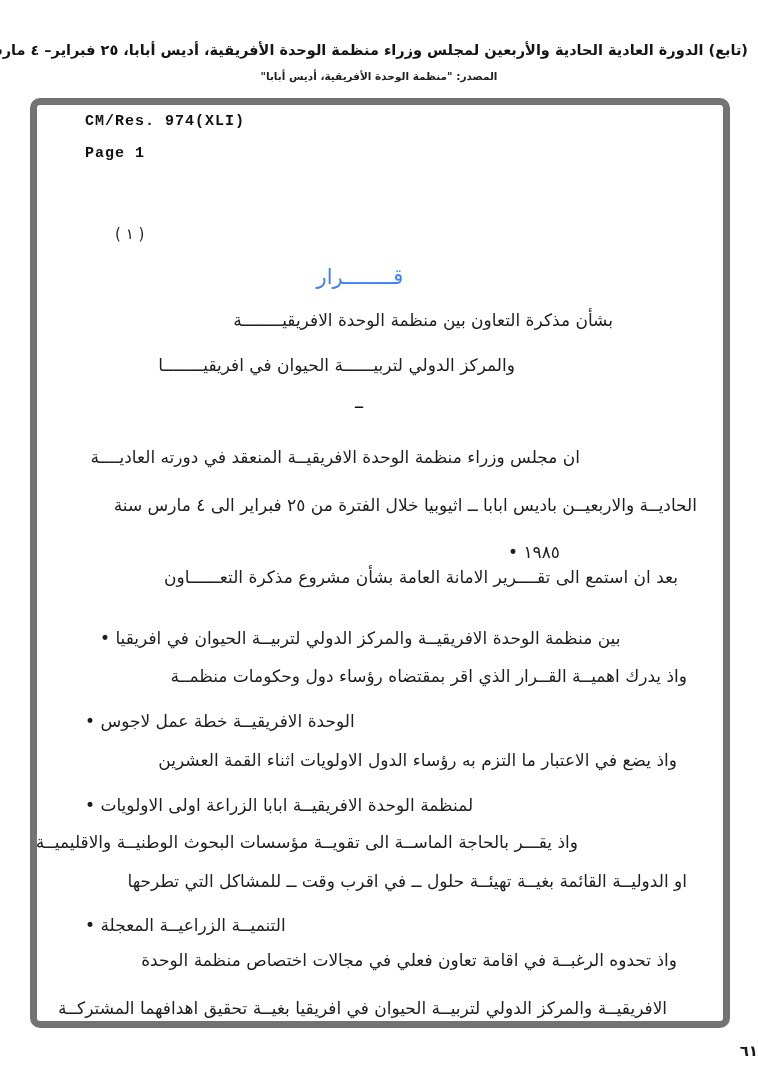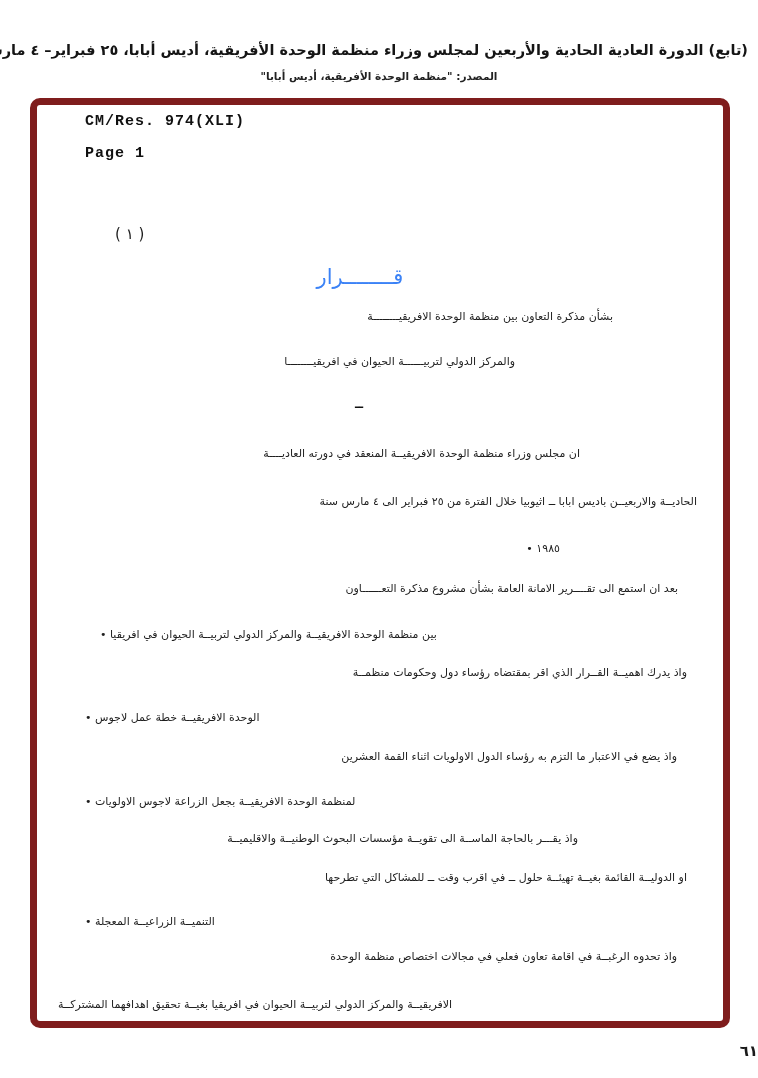--- a/index.html
+++ b/index.html
@@ -10,24 +10,24 @@
   .hdr1{
     position:absolute;top:42px;left:10px;right:10px;text-align:center;
     font-weight:bold;font-size:14.5px;color:#151515;white-space:nowrap;
   }
   .hdr2{
     position:absolute;top:70px;left:0;right:0;text-align:center;
     font-weight:bold;font-size:10.5px;color:#222;
   }
   .doc-box{
     position:absolute;left:30px;top:98px;width:686px;height:916px;
-    border:7px solid #7f1d1d;border-radius:10px;background:#ffffff;overflow:hidden;
+    border:7px solid #737373;border-radius:10px;background:#ffffff;overflow:hidden;
   }
   .ln{
-    position:absolute;white-space:nowrap;font-size:11px;color:#1e1e1e;
+    position:absolute;white-space:nowrap;font-size:17px;color:#1e1e1e;
     letter-spacing:0.2px;
   }
   .mono{
     font-family:"Liberation Mono","DejaVu Sans Mono",monospace;
     font-size:15px;letter-spacing:1px;color:#101010;font-weight:bold;
   }
   .title{font-size:21px;text-align:center;left:0;right:40px;color:#3b82f6;}
   .sep{font-size:12px;font-weight:bold;color:#111;}
   .em{font-weight:normal;}
   .footer{
@@ -51,28 +51,28 @@
 
   <div class="ln" dir="rtl" style="right:110px;top:205px">بشأن مذكرة التعاون بين منظمة الوحدة الافريقيــــــــة</div>
   <div class="ln" dir="rtl" style="right:208px;top:250px">والمركز الدولي  لتربيــــــة الحيوان في افريقيــــــــا</div>
 
   <div class="ln sep" dir="rtl" style="left:318px;top:292px">ــ</div>
 
   <div class="ln" dir="rtl" style="right:143px;top:342px">ان مجلس  وزراء منظمة الوحدة الافريقيــة المنعقد في دورته العاديــــة</div>
   <div class="ln" dir="rtl" style="right:26px;top:390px">الحاديــة والاربعيــن باديس ابابا ــ اثيوبيا خلال الفترة من ٢٥ فبراير الى ٤ مارس سنة</div>
   <div class="ln em" dir="rtl" style="right:163px;top:437px">١٩٨٥ •</div>
 
-  <div class="ln" dir="rtl" style="right:45px;top:477px">بعد ان استمع الى تقــــرير الامانة العامة بشأن مشروع مذكرة التعــــــاون</div>
+  <div class="ln" dir="rtl" style="right:45px;top:462px">بعد ان استمع الى تقــــرير الامانة العامة بشأن مشروع مذكرة التعــــــاون</div>
   <div class="ln" dir="rtl" style="left:63px;top:523px">بين منظمة الوحدة الافريقيــة والمركز الدولي  لتربيــة الحيوان في افريقيا •</div>
 
   <div class="ln" dir="rtl" style="right:36px;top:561px">واذ يدرك  اهميــة القــرار الذي اقر بمقتضاه رؤساء دول  وحكومات منظمــة</div>
   <div class="ln" dir="rtl" style="left:48px;top:606px">الوحدة الافريقيــة خطة عمل لاجوس •</div>
 
   <div class="ln" dir="rtl" style="right:46px;top:645px">واذ يضع في  الاعتبار ما التزم به رؤساء الدول الاولويات اثناء القمة العشرين</div>
-  <div class="ln" dir="rtl" style="left:48px;top:690px">لمنظمة الوحدة الافريقيــة بجعل  الزراعة لاجوس الاولويات •</div>
+  <div class="ln" dir="rtl" style="left:48px;top:690px">لمنظمة الوحدة الافريقيــة ابابا  الزراعة اولى الاولويات •</div>
 
   <div class="ln" dir="rtl" style="right:145px;top:727px">واذ يقـــر بالحاجة الماســة الى تقويــة مؤسسات البحوث الوطنيــة والاقليميــة</div>
   <div class="ln" dir="rtl" style="right:36px;top:766px">او الدوليــة القائمة بغيــة تهيئــة حلول ــ في اقرب وقت ــ للمشاكل التي تطرحها</div>
   <div class="ln" dir="rtl" style="left:48px;top:810px">التنميــة الزراعيــة المعجلة •</div>
 
   <div class="ln" dir="rtl" style="right:46px;top:845px">واذ  تحدوه الرغبــة في اقامة تعاون فعلي في مجالات اختصاص منظمة الوحدة</div>
   <div class="ln em" dir="rtl" style="left:21px;top:893px">الافريقيــة والمركز الدولي لتربيــة الحيوان في افريقيا بغيــة تحقيق اهدافهما المشتركــة</div>
 </div>
 
 <div class="footer">٦١</div>

